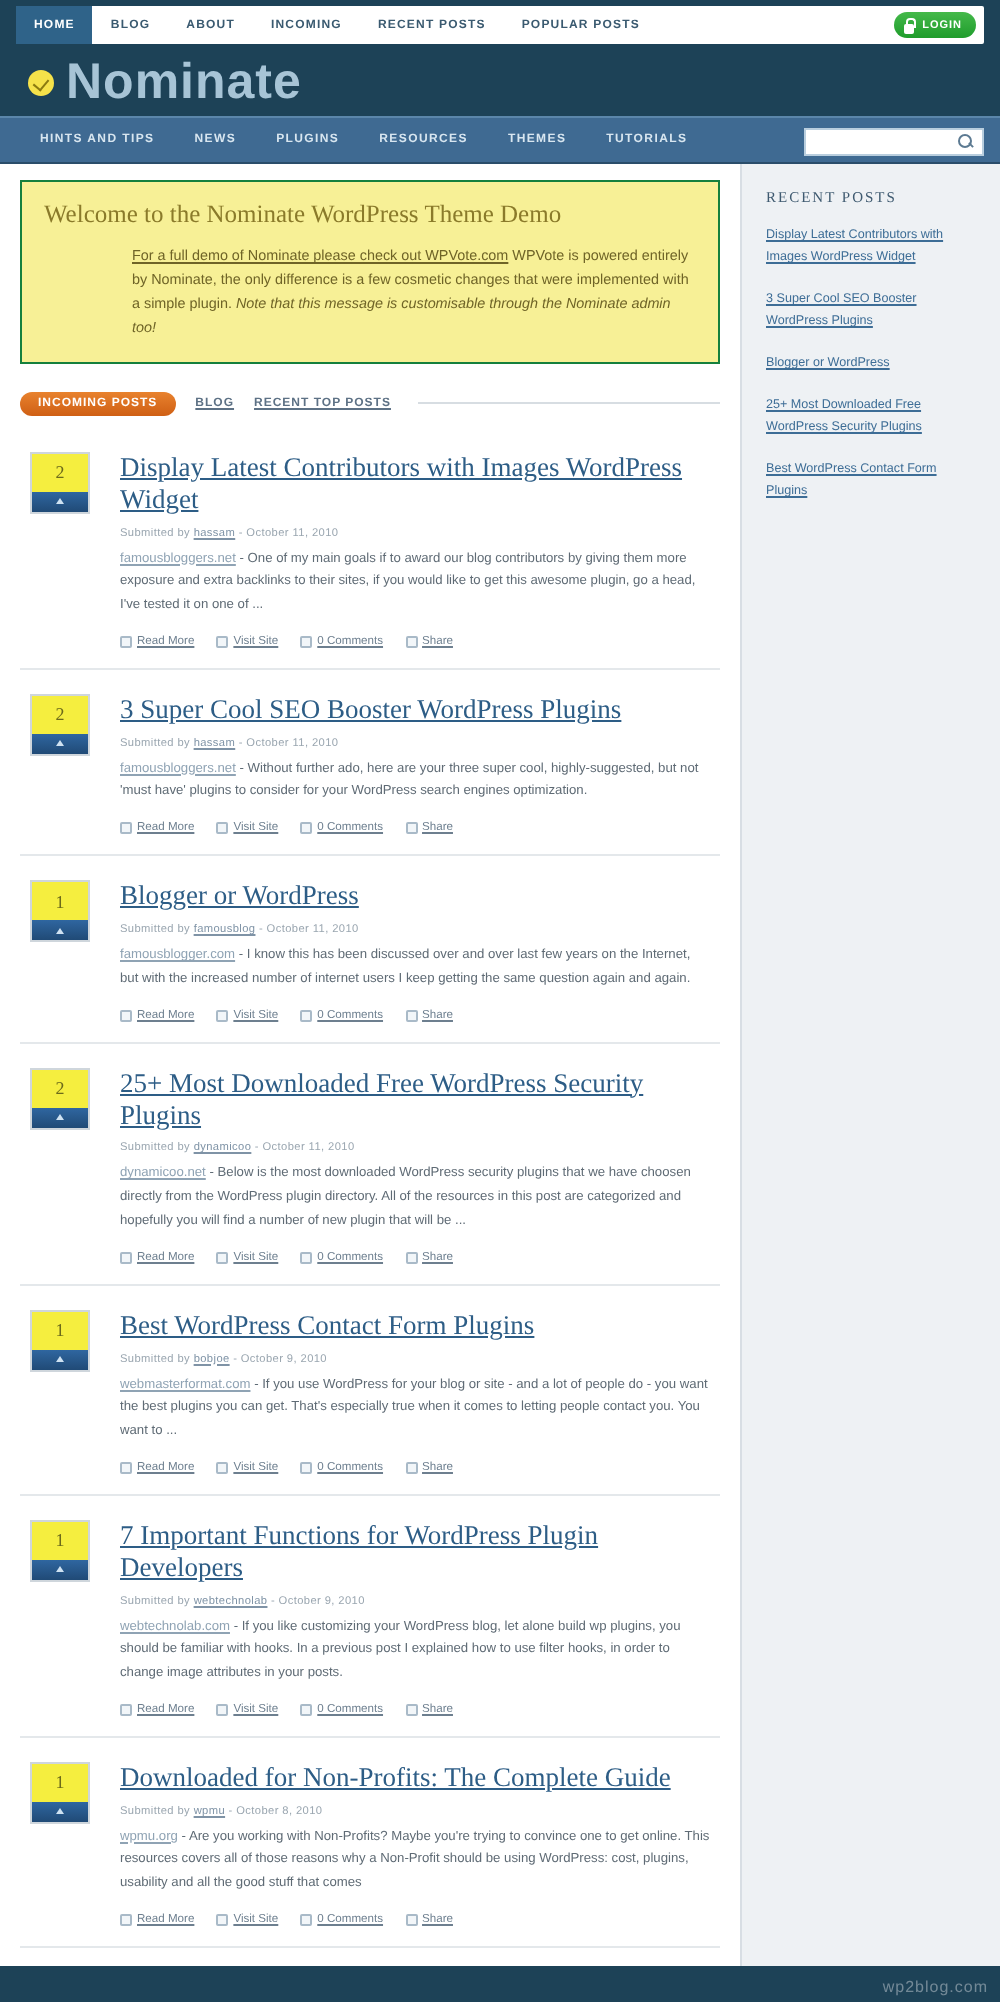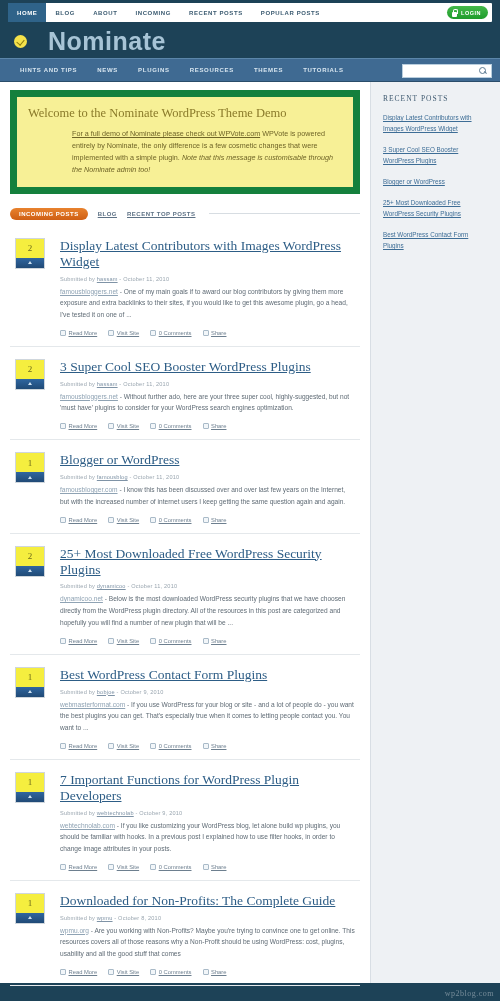--- a/index.html
+++ b/index.html
@@ -84,21 +84,21 @@
     padding: 6px 14px 4px 14px;
     background: #1d4257;
   }
   .brand-title {
     font-size: 25px;
     font-weight: bold;
     color: #a7c4d6;
     letter-spacing: .5px;
     display: flex;
     align-items: center;
-    gap: 21px;
+    gap: 6px;
     line-height: 1.05;
   }
   .brand-check {
     width: 13px; height: 13px;
     border-radius: 50%;
     background: #f5e24a;
     display: inline-block;
     position: relative;
     flex: none;
   }
@@ -196,21 +196,21 @@
   .sidebar {
     width: 130px;
     background: #eef1f4;
     border-left: 1px solid #d8dee4;
     padding: 12px 10px 0 12px;
   }
 
   
   .welcome {
     background: #f7f096;
-    border: 7px solid #15803d;
+    border: 1px solid #15803d;
     padding: 9px 11px 11px 11px;
   }
   .welcome-title {
     font-family: "Liberation Serif", serif;
     font-size: 12.5px;
     color: #8a7a2a;
     margin-bottom: 7px;
   }
   .welcome-body {
     font-size: 7.2px;
@@ -358,21 +358,21 @@
     margin-bottom: 10px;
   }
 
   .watermark {
     position: absolute;
     right: 6px; bottom: 3px;
     font-size: 8px;
     color: #b9c3cb;
     letter-spacing: .5px;
     opacity: .55;
-    font-family: Liberation Serif, serif;
+    font-family: Liberation Sans, sans-serif;
   }
 </style>
 </head>
 <body>
 
 <div class="topbar">
   <div class="topbar-inner">
     <nav class="topnav" id="topnav">
         <a href="#" class="topnav-item active">HOME</a>
         <a href="#" class="topnav-item">BLOG</a>

